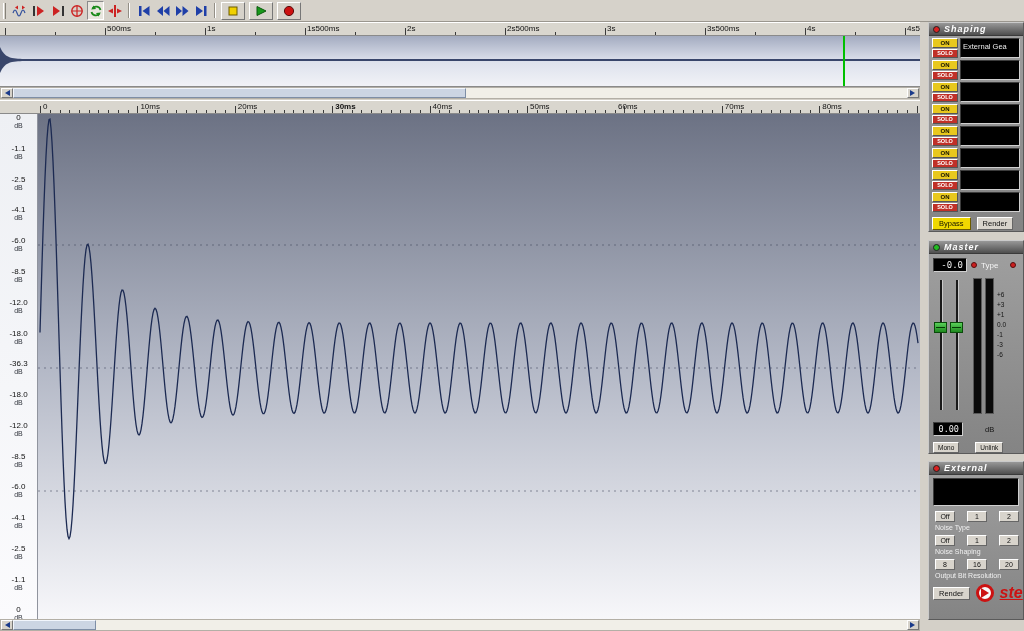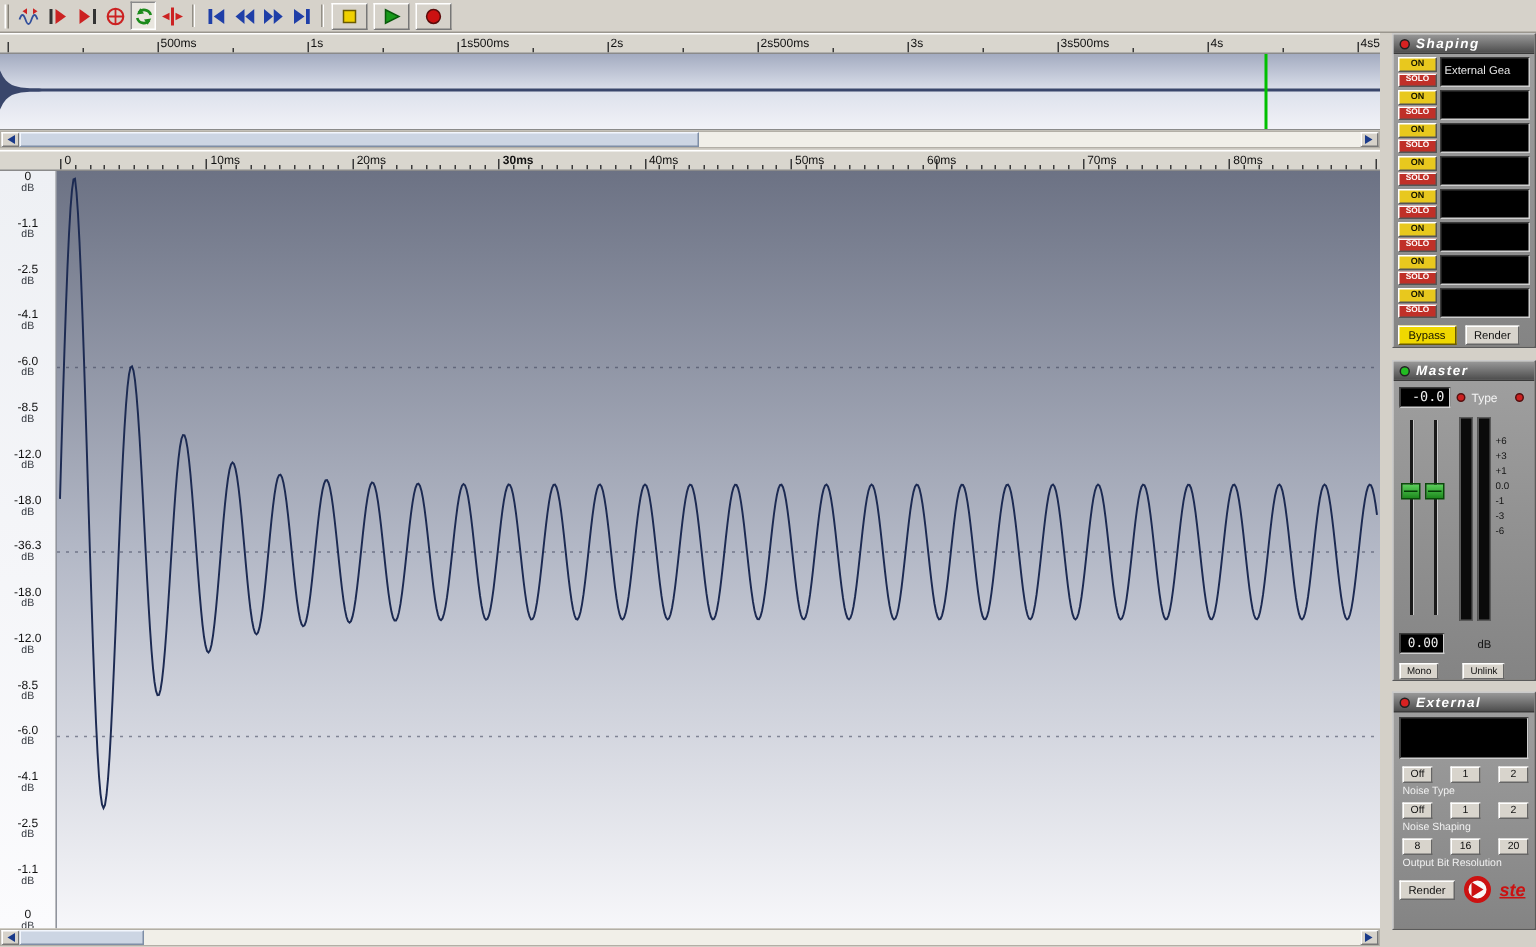--- a/index.html
+++ b/index.html
@@ -106,21 +106,21 @@
   #dither-display{margin:3px 4px 2px;height:28px;background:#000;border:1px solid;
     border-color:#3c3c3c #cfcfcf #cfcfcf #3c3c3c;}
   .drow{display:flex;gap:12px;padding:3px 6px 0;}
   .dbtn{min-width:20px;font-size:7px;padding:1px 3px;text-align:center;}
   .dlabel{padding:2px 6px 1px;color:#f0f0f0;font-size:7px;}
   #dither-foot{display:flex;align-items:center;gap:6px;padding:4px 0 0 4px;}
   .logo{width:18px;height:18px;border:3px solid #c11;border-radius:50%;background:#f8f8f8;
     position:relative;flex:0 0 auto;}
   .logo::after{content:"";position:absolute;left:2px;top:1px;width:0;height:0;
     border-top:5px solid transparent;border-bottom:5px solid transparent;border-left:8px solid #c11;}
-  .logo-text{color:#c11;font-weight:bold;font-style:italic;font-size:12px;white-space:nowrap;text-decoration:underline;}
+  .logo-text{color:#c11;font-weight:bold;font-style:italic;font-size:16px;white-space:nowrap;text-decoration:underline;}
 </style>
 </head>
 <body>
 
 <div id="app">
 
   <div id="toolbar">
     <div class="grip"></div>
 
     <button class="tbtn">

